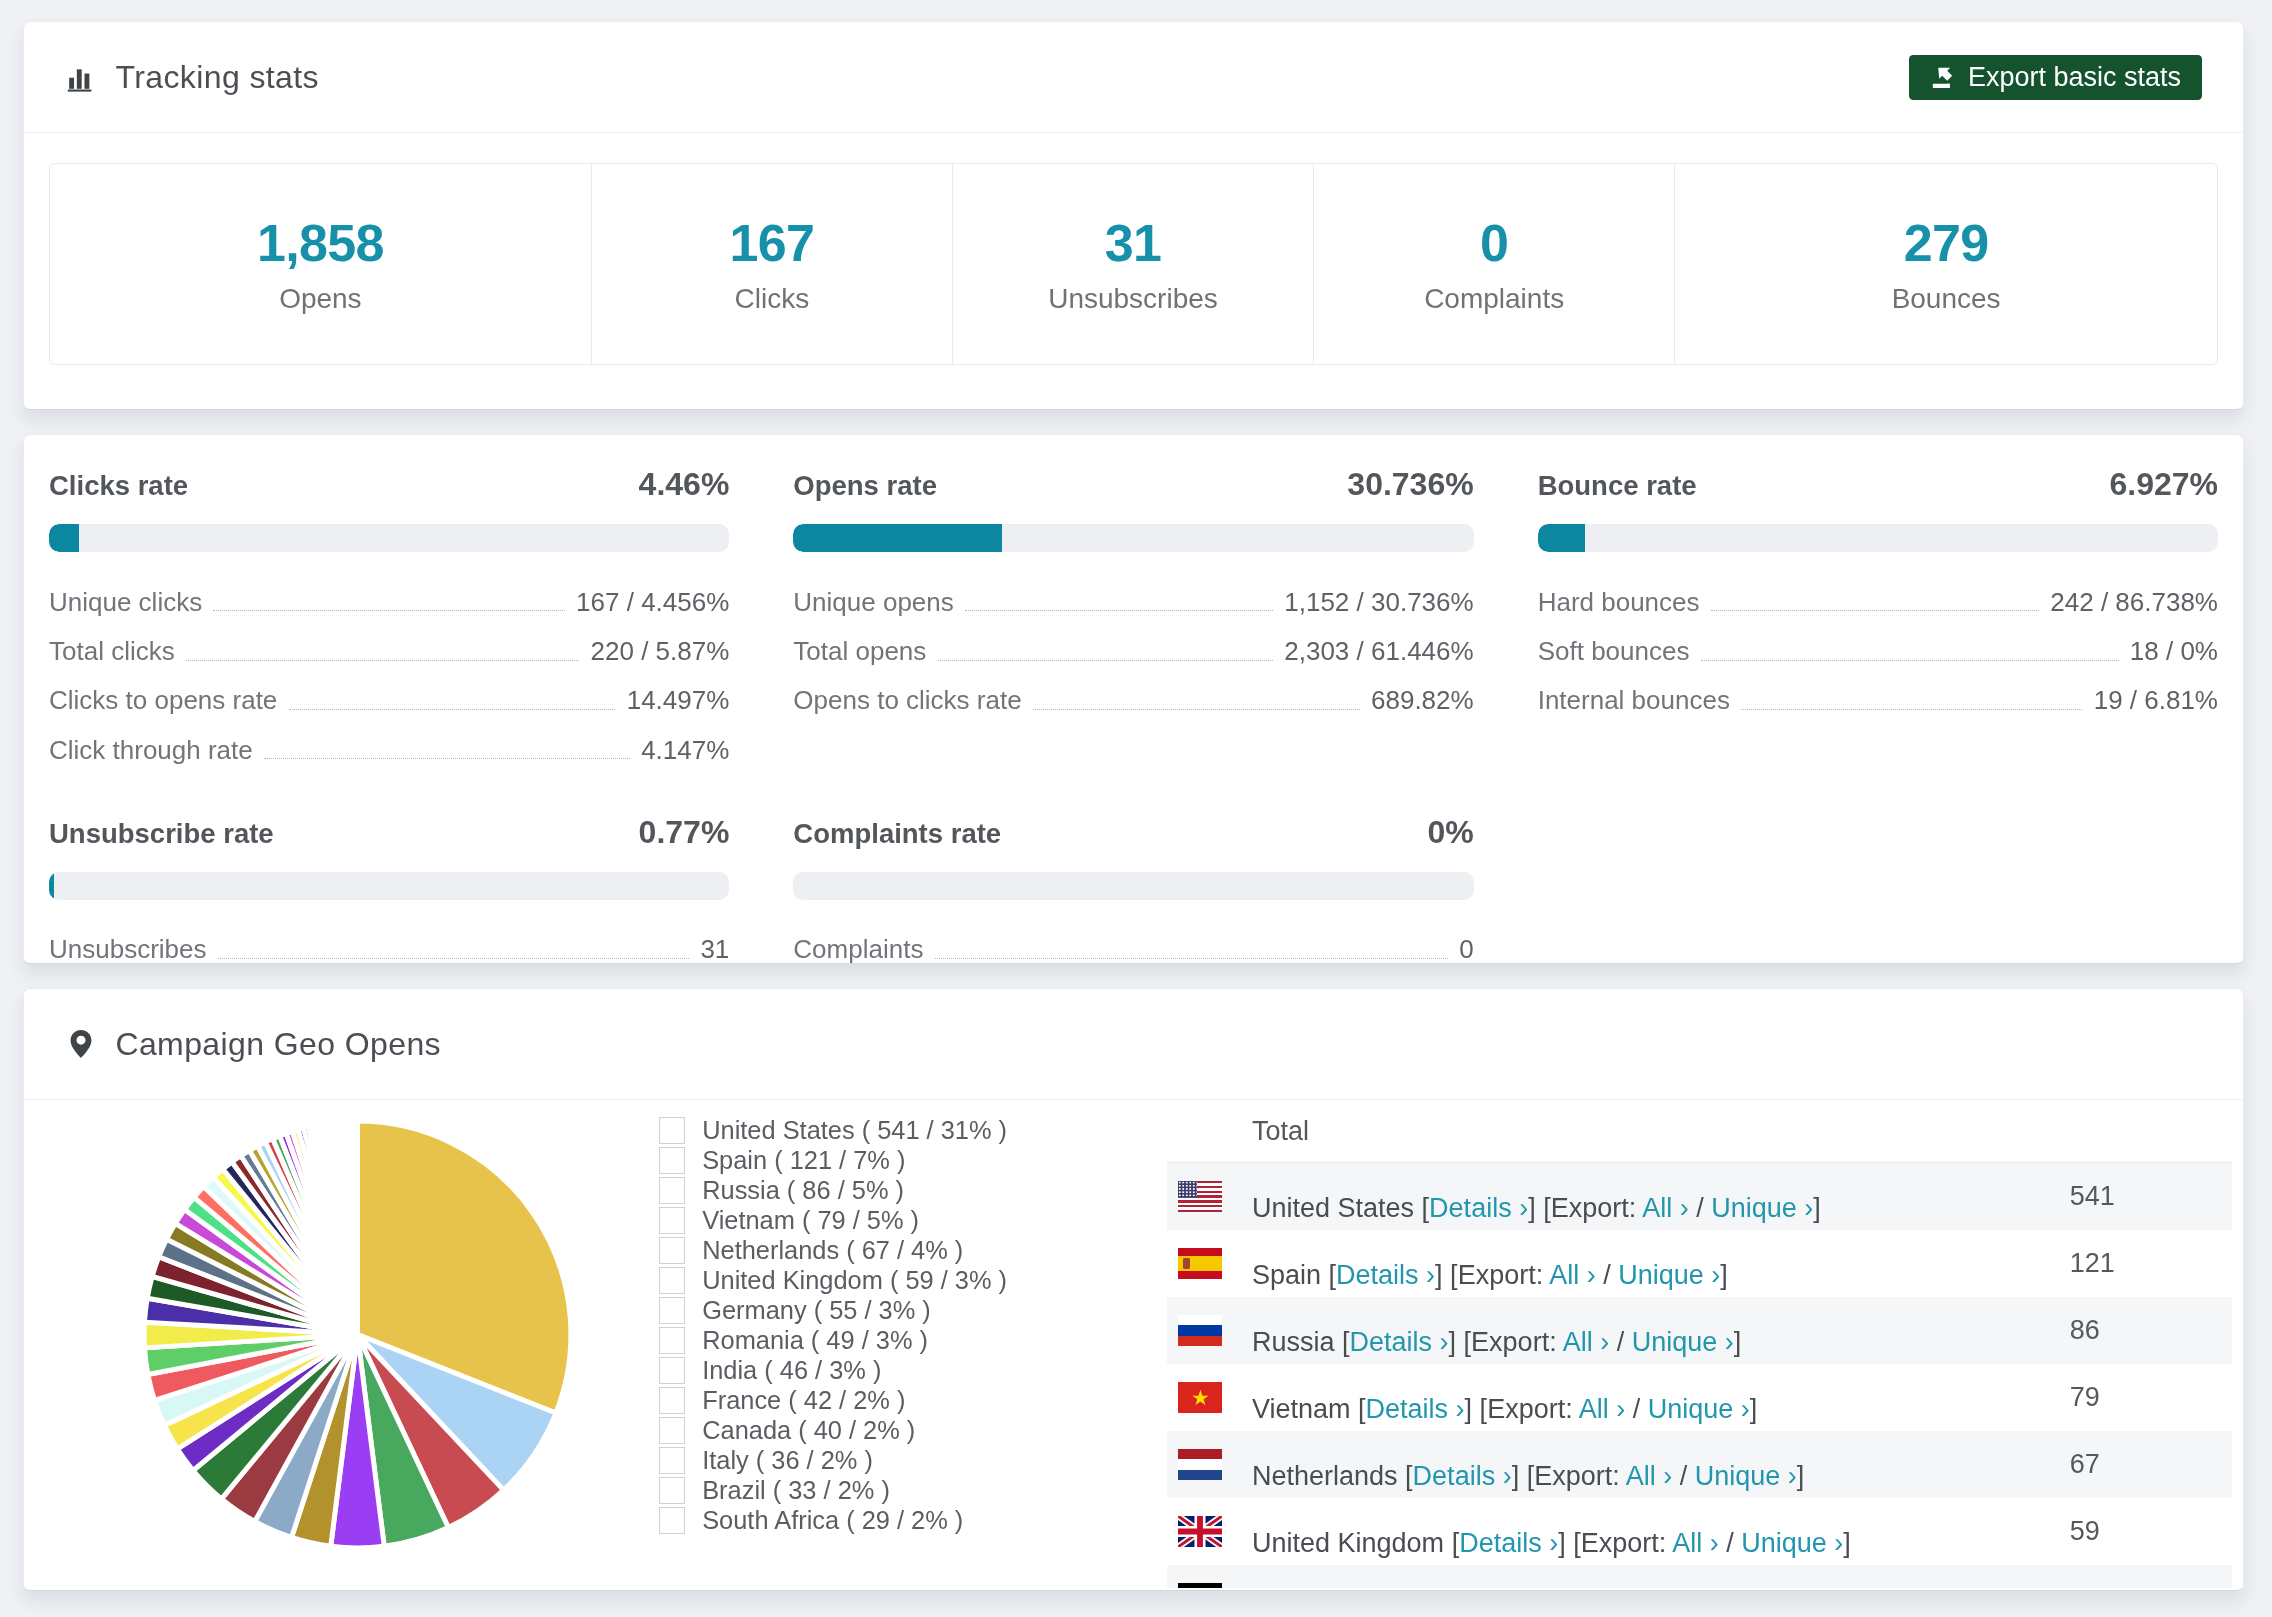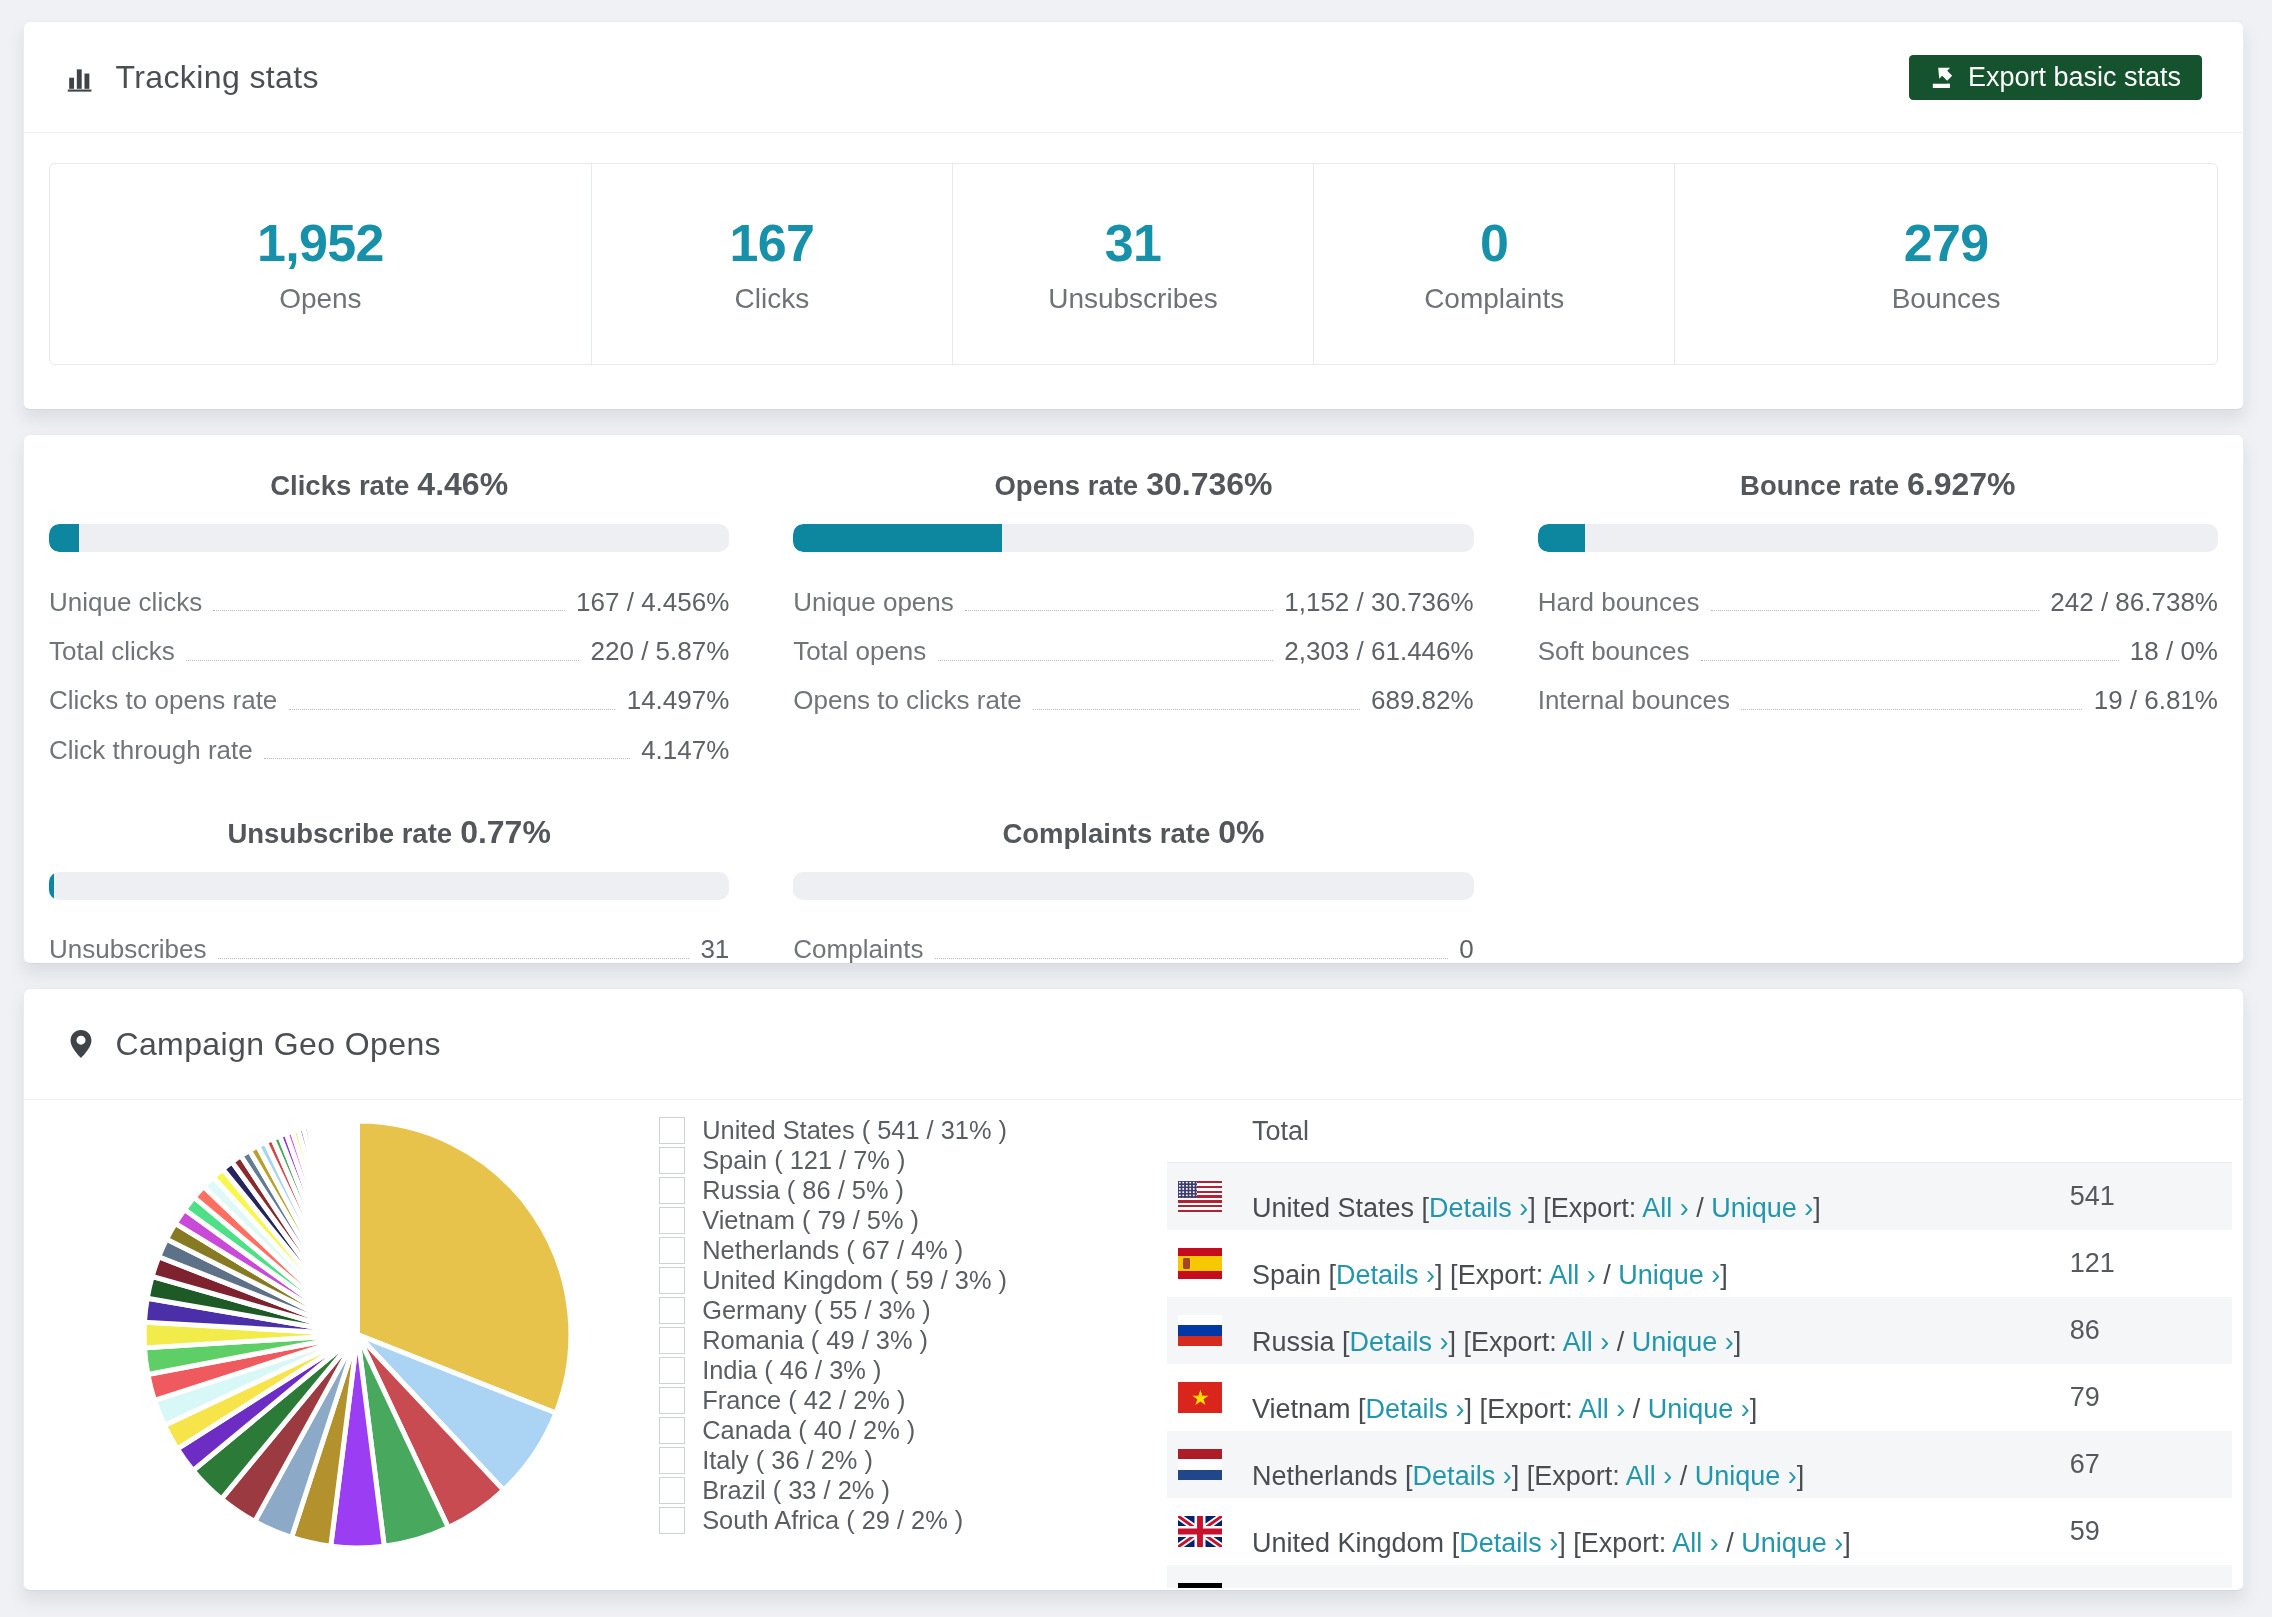--- a/index.html
+++ b/index.html
@@ -45,21 +45,21 @@
   .tile:last-child{border-right:none;}
   .tile .num{font-size:52px;font-weight:700;color:#1691a9;letter-spacing:-0.7px;}
   .tile .lbl{font-size:28px;color:#6f7377;margin-top:10px;}
 
   
   #rates-grid{
     display:grid;grid-template-columns:1fr 1fr 1fr;
     column-gap:64px;row-gap:39px;padding:31px 25px 0 25px;
     align-items:start;
   }
-  .rate-head{display:flex;justify-content:center;align-items:baseline;gap:8px;}
+  .rate-head{display:flex;justify-content:space-between;align-items:baseline;gap:8px;}
   .rate-title{font-size:27.5px;font-weight:700;color:#53575b;}
   .rate-value{font-size:32px;font-weight:700;color:#53575b;}
   .bar{margin-top:21px;height:28px;background:#edeff2;border-radius:10px;overflow:hidden;}
   .bar .fill{height:100%;background:#0d86a0;border-radius:10px 0 0 10px;}
   .rate-rows{margin-top:25.4px;}
   .drow{display:flex;align-items:flex-end;padding:9.2px 0;}
   .dlabel{font-size:26px;color:#71757a;white-space:nowrap;}
   .leader{flex:1;border-bottom:1.4px dotted #b5b9be;margin:0 11.3px 6.4px 11.3px;min-width:28px;}
   .dval{font-size:26px;color:#5e6266;white-space:nowrap;}
 
@@ -121,21 +121,21 @@
           <rect x="4" y="28" width="24" height="6"></rect>
           <rect x="24" y="28" width="4" height="6"></rect>
         </g>
         <path d="M10 20 L24 6 M24 6 L24 15 M24 6 L15 6" stroke="#ffffff" stroke-width="5" fill="none" opacity="0"></path>
       </svg>
       <span>Export basic stats</span>
     </button>
   </div>
   <div id="stats-row">
       <div class="tile">
-        <div class="num">1,952</div>
+        <div class="num">1,858</div>
         <div class="lbl">Opens</div>
       </div>
       <div class="tile">
         <div class="num">167</div>
         <div class="lbl">Clicks</div>
       </div>
       <div class="tile">
         <div class="num">31</div>
         <div class="lbl">Unsubscribes</div>
       </div>

